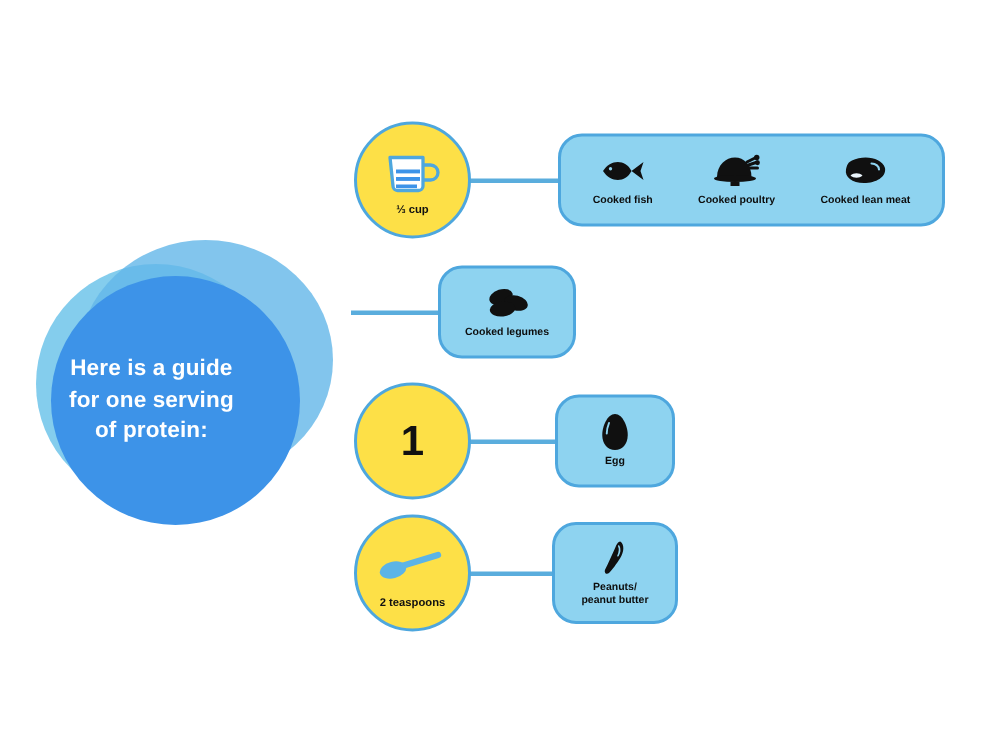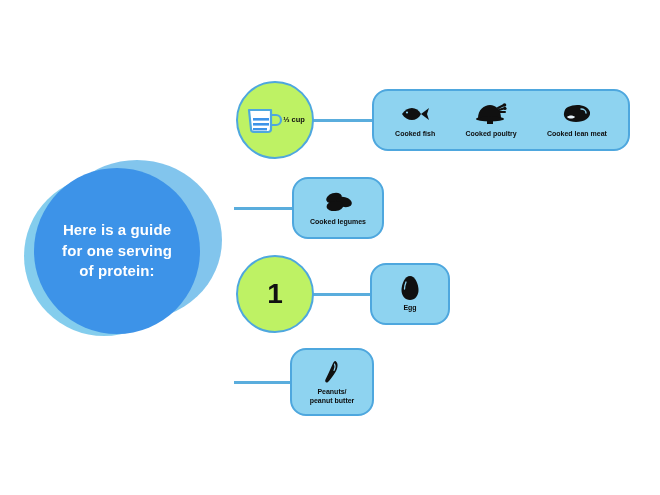--- a/index.html
+++ b/index.html
@@ -47,28 +47,27 @@
     top: 2px;
     width: 170px;
     height: 160px;
     border-radius: 50%;
     background: #63b6e8;
     opacity: 0.80;
   }
   .bubble-main {
     position: absolute;
     left: 16px;
-    top: 10px;
+    top: 26px;
     width: 166px;
     height: 166px;
     border-radius: 50%;
     background: #3d93e8;
     display: flex;
     align-items: center;
-    justify-content: center;
   }
   .bubble-text {
     color: #ffffff;
     font-size: 15px;
     font-weight: bold;
     line-height: 1.38;
     text-align: center;
     letter-spacing: 0.1px;
     white-space: pre-line;
     padding: 0 12px;
@@ -86,24 +85,24 @@
   #row-1 { top: 168px; }
   #row-2 { top: 254px; }
   #row-3 { top: 342px; }
 
   
   .measure-circle {
     width: 78px;
     height: 78px;
     border-radius: 50%;
     border: 2.5px solid #4ea7de;
-    background: #bef264;
+    background: #fde047;
     box-sizing: border-box;
     display: flex;
-    flex-direction: row;
+    flex-direction: column;
     align-items: center;
     justify-content: center;
     flex: none;
     position: relative;
     z-index: 2;
   }
   .measure-icon {
     display: flex;
     align-items: center;
     justify-content: center;
@@ -285,20 +284,29 @@
             <path d="M6 7 C5 9.5 4.5 12 4.5 14" stroke="#8ed3f0" stroke-width="1.3" fill="none" stroke-linecap="round"></path>
           </svg>
         </div>
         <div class="food-label">Egg</div>
       </div>
     </div>
   </div>
 
   <div class="row" id="row-3">
 
+    <div class="measure-circle">
+      <div class="measure-icon">
+        <svg width="46" height="24" viewBox="0 0 46 24" aria-hidden="true">
+          <ellipse cx="10" cy="15" rx="9" ry="5.5" fill="#5cb4e6" transform="rotate(-14 10 15)"></ellipse>
+          <path d="M17 12 L40 5" stroke="#5cb4e6" stroke-width="4.2" stroke-linecap="round"></path>
+        </svg>
+      </div>
+      <div class="measure-label">2 teaspoons</div>
+    </div>
 
     <div class="connector"></div>
 
     <div class="food-box">
       <div class="food-item">
         <div class="food-icon">
           <svg width="18" height="26" viewBox="0 0 18 26" aria-hidden="true">
             <path d="M12.5 2 C15.5 4 15 9 12.5 13 C10 17 7 21 5 23 C3 24.5 1.5 22.5 2.5 20.5 C4.5 16.5 7 11 9 6.5 C10 4 11 2 12.5 2 Z" fill="#101010"></path>
             <path d="M11.5 5 C12.5 7 12 9.5 11 11.5" stroke="#8ed3f0" stroke-width="1.1" fill="none" stroke-linecap="round"></path>
           </svg>

